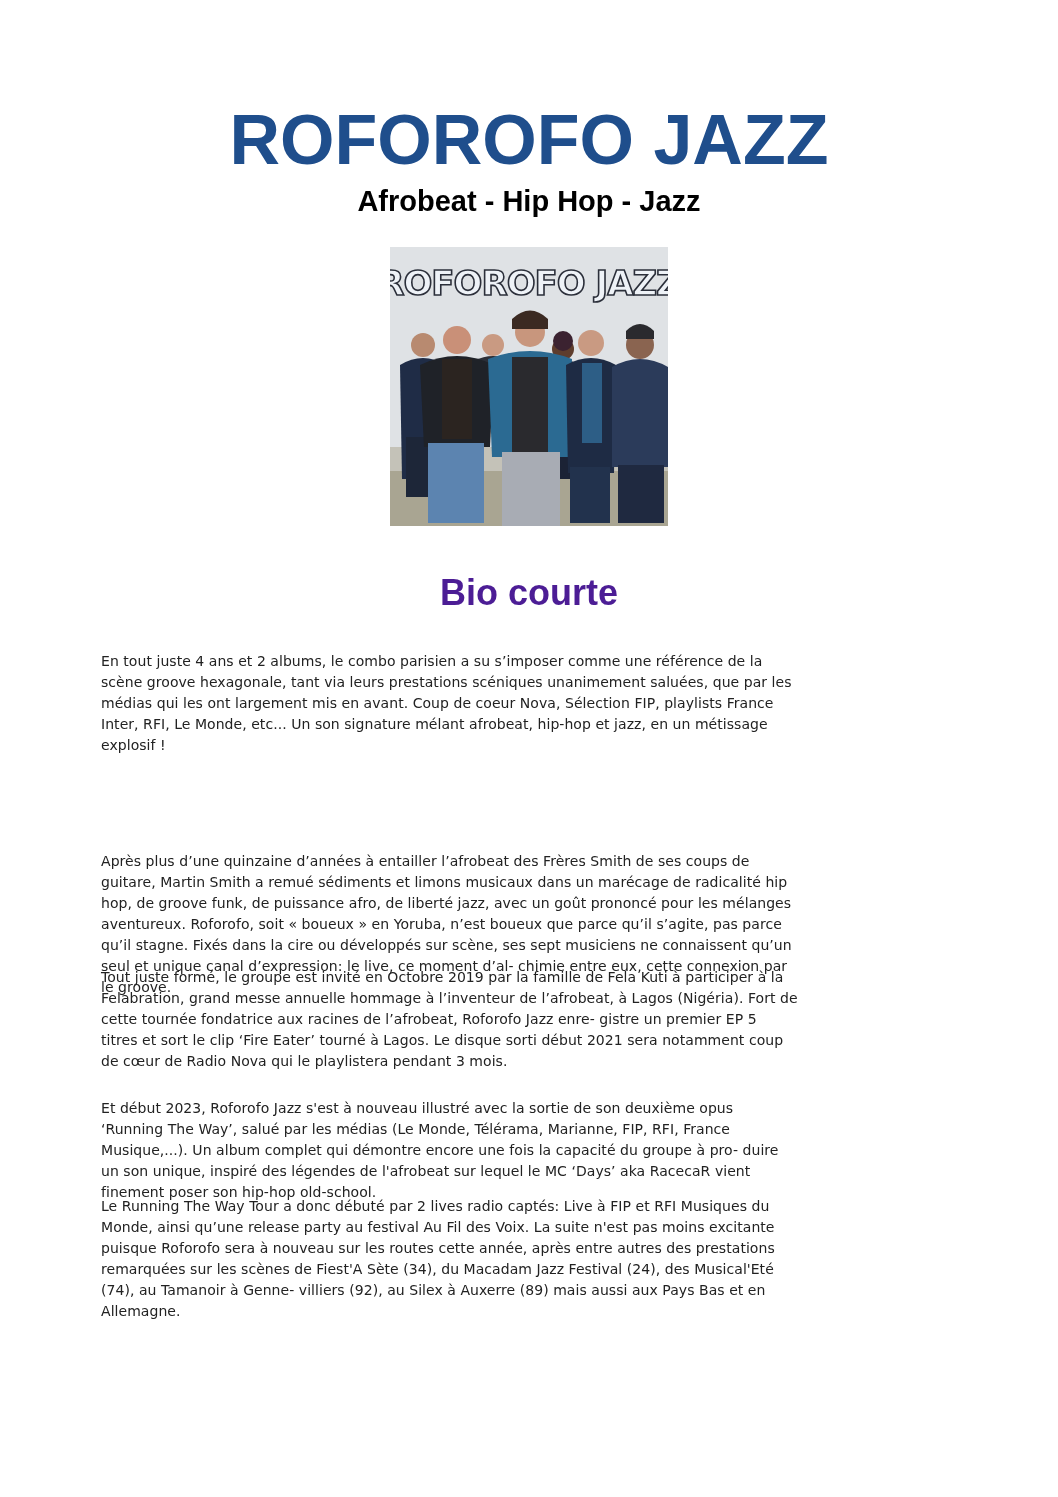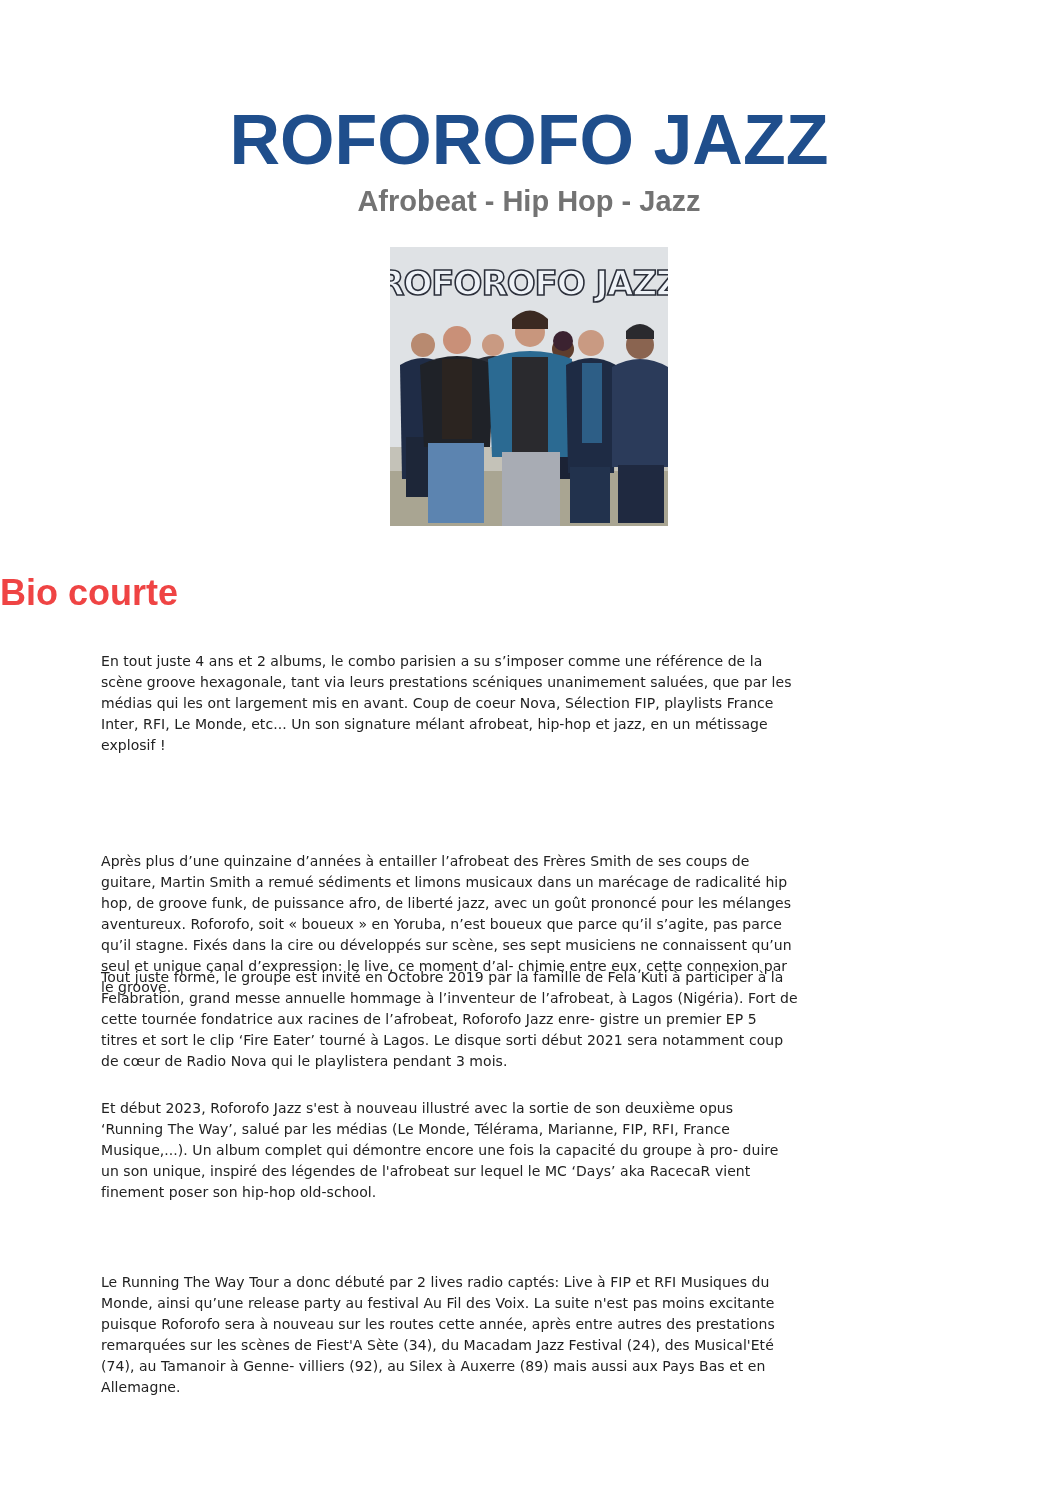--- a/index.html
+++ b/index.html
@@ -36,64 +36,64 @@
     .subtitle {
       position: absolute;
       top: 181px;
       left: 0;
       width: 1058px;
       text-align: center;
       font-family: "Liberation Sans", sans-serif;
       font-weight: bold;
       font-size: 29px;
       line-height: 40px;
-      color: #737373;
+      color: #000000;
       margin: 0;
     }
     .photo {
       position: absolute;
       left: 390px;
       top: 247px;
       width: 278px;
       height: 279px;
       overflow: hidden;
       background: linear-gradient(180deg, #e9ebee 0%, #dde0e4 45%, #c9cbcc 70%, #a9a69a 100%);
     }
     .photo svg { display: block; }
     .h2 {
       position: absolute;
       left: 0;
       width: 1058px;
-      text-align: left;
+      text-align: center;
       font-family: "Liberation Sans", sans-serif;
       font-weight: bold;
       font-size: 36px;
       line-height: 44px;
-      color: #ef4444;
+      color: #4c1d95;
       margin: 0;
     }
     .h2.short { top: 571px; }
     .h2.long { top: 769px; }
     .para {
       position: absolute;
       left: 101px;
       width: 860px;
       font-family: "DejaVu Sans", sans-serif;
       font-size: 14px;
       line-height: 21px;
       color: #222222;
       margin: 0;
       white-space: pre-line;
       letter-spacing: 0.05px;
     }
     .p-short { top: 651px; }
     .p-long-1 { top: 851px; }
     .p-long-2 { top: 967px; }
     .p-long-3 { top: 1098px; }
-    .p-long-4 { top: 1272px; }
+    .p-long-4 { top: 1196px; }
   </style>
 </head>
 <body>
 
 <div class="page">
 
   <h1 class="title">ROFOROFO JAZZ</h1>
   <div class="subtitle">Afrobeat - Hip Hop - Jazz</div>
 
   <div class="photo">

